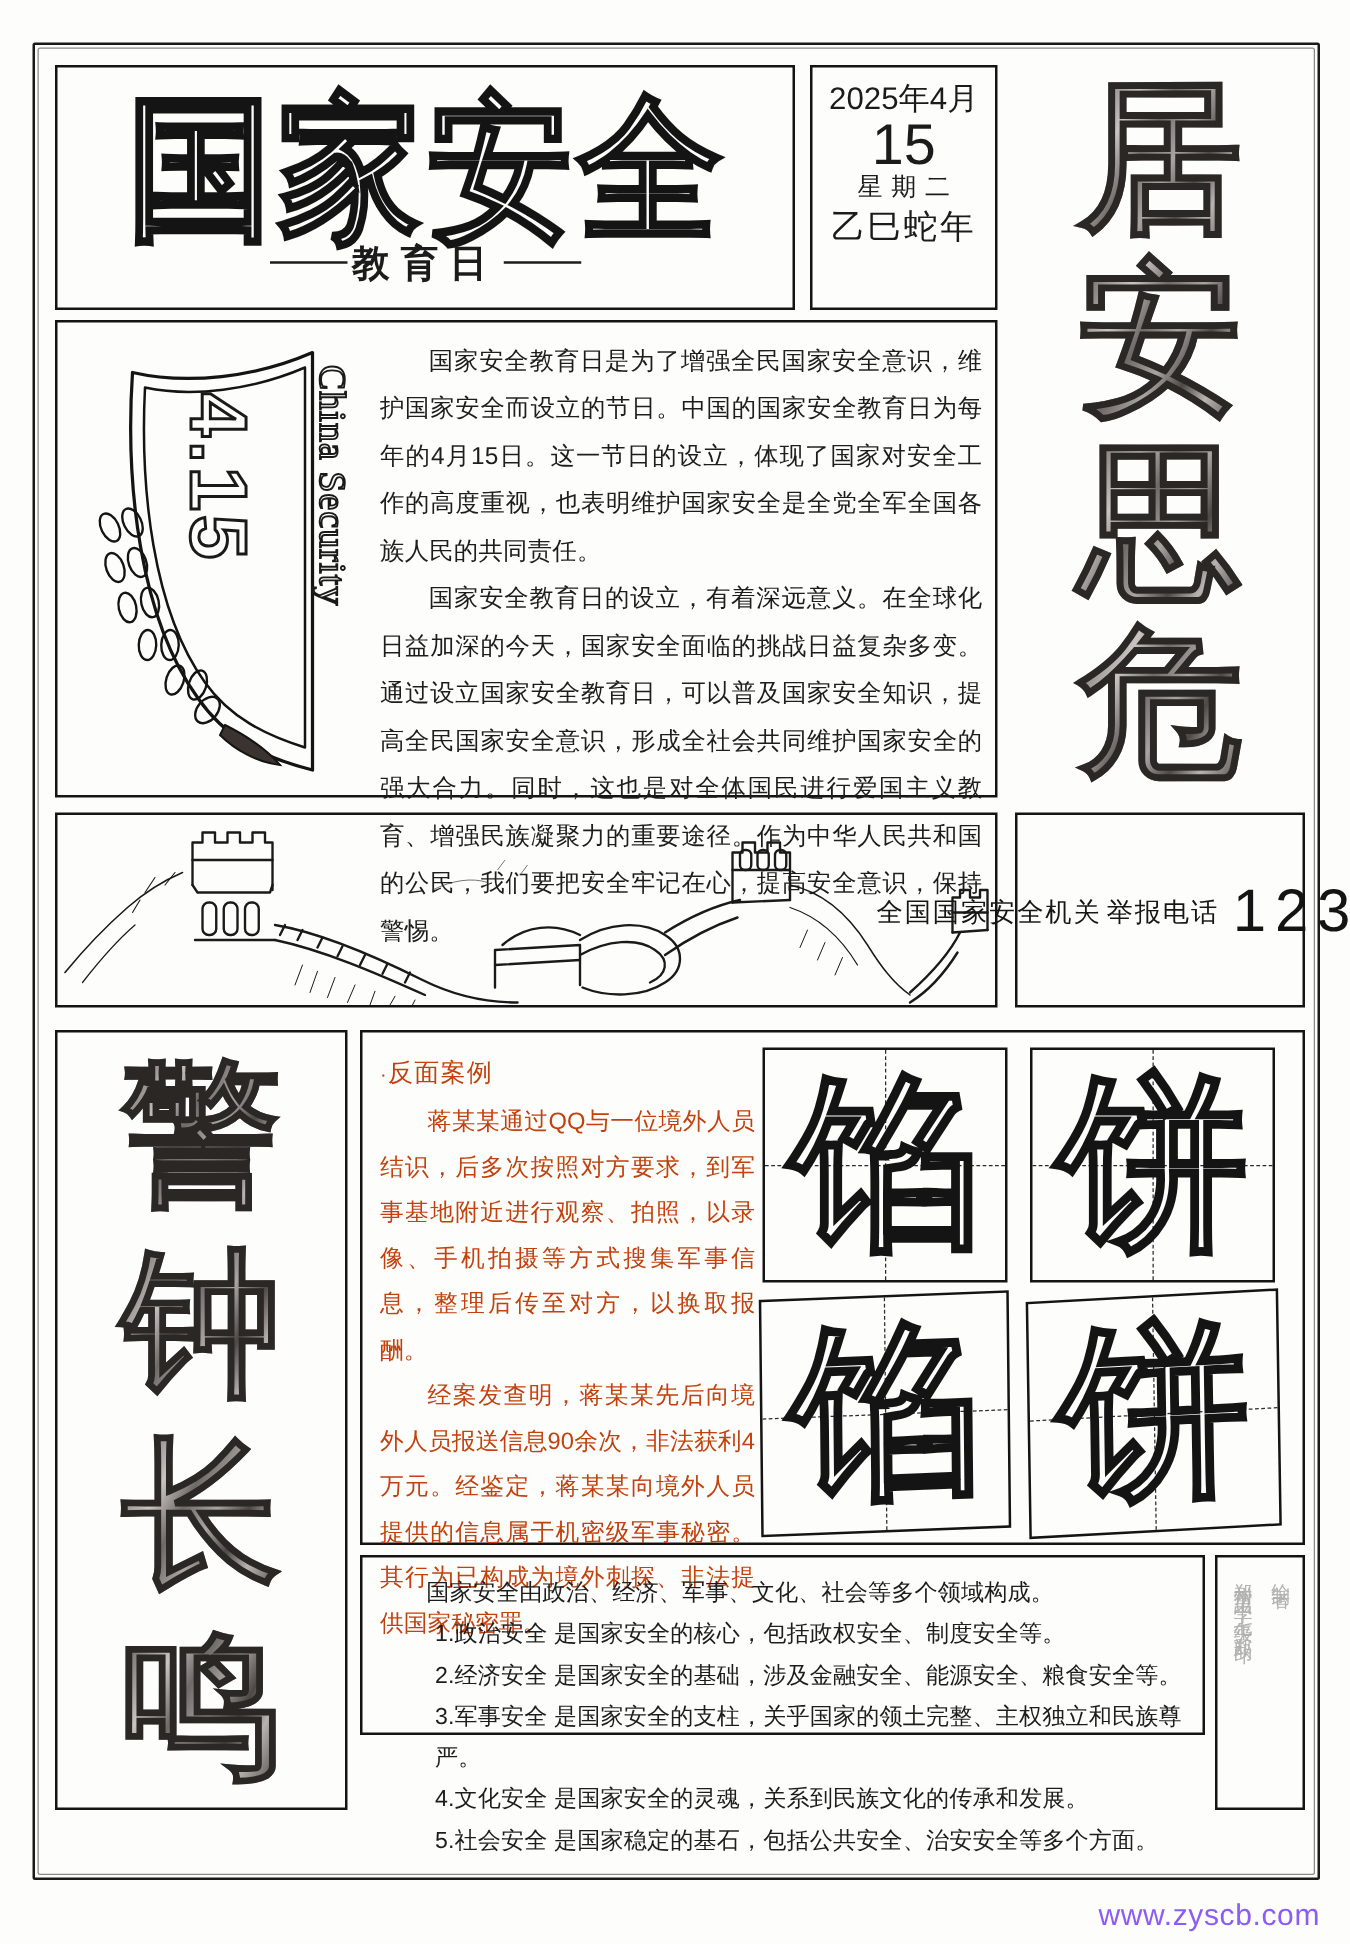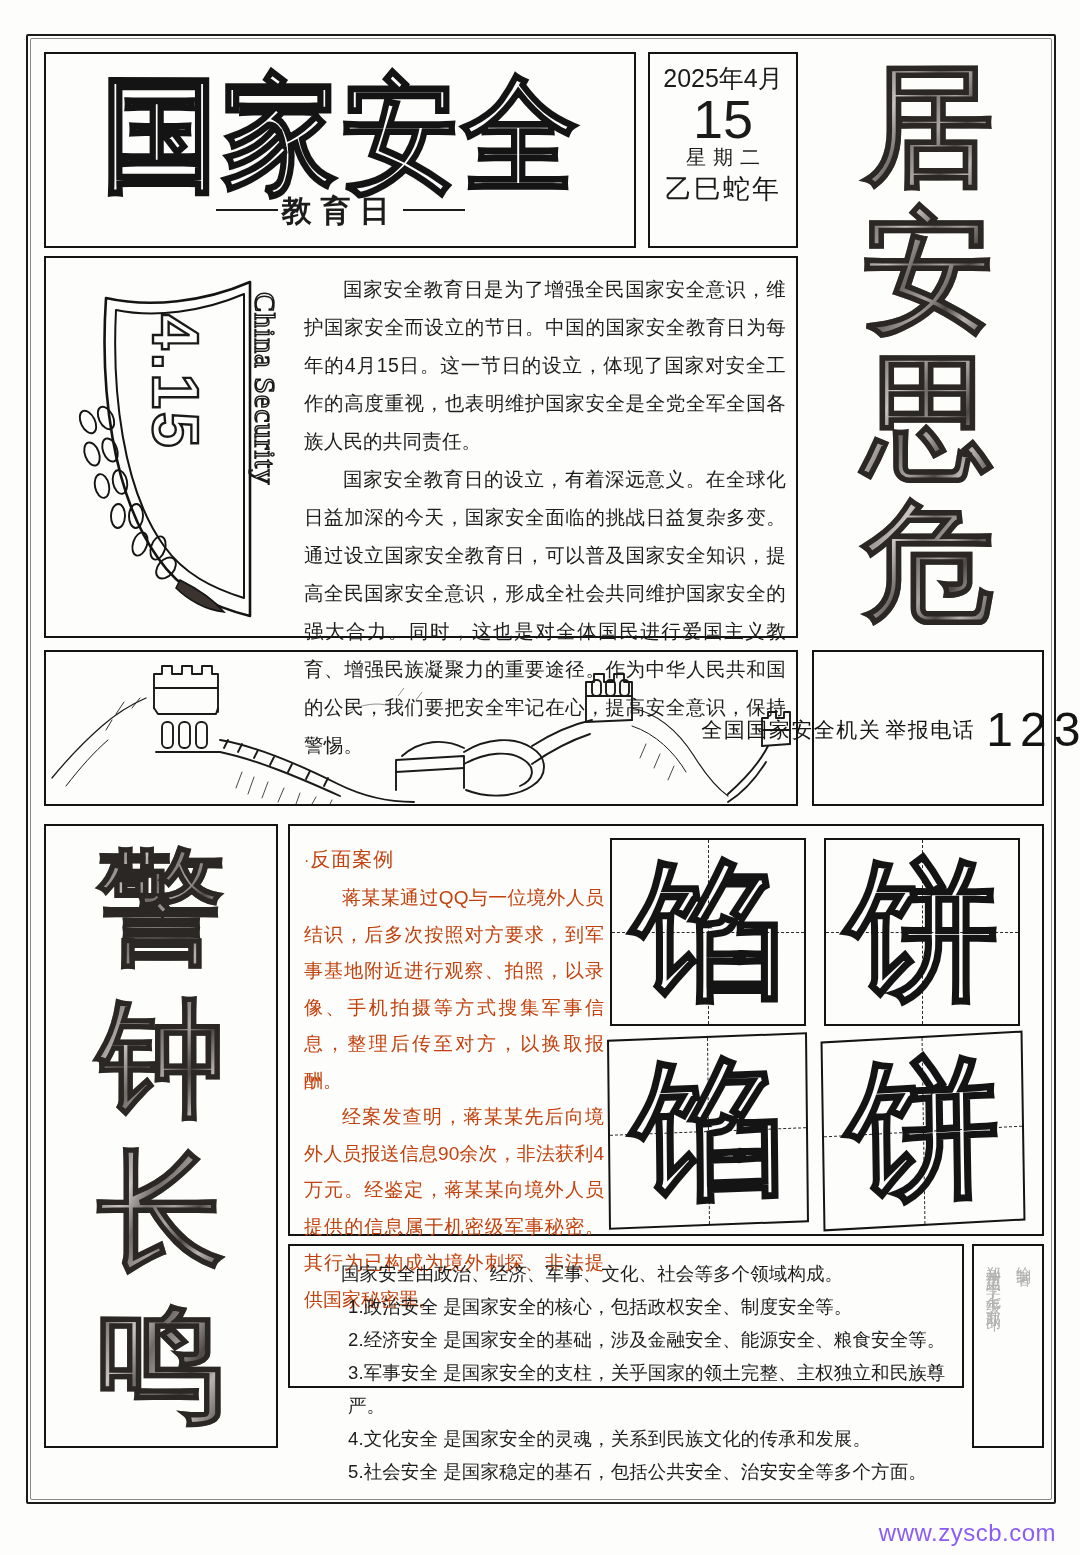--- a/index.html
+++ b/index.html
@@ -77,21 +77,21 @@
 
   
   #datebox {
     left: 648px; top: 52px;
     width: 150px; height: 196px;
     display: flex; flex-direction: column;
     align-items: center; justify-content: flex-start;
     padding: 8px 0 10px 0;
   }
   #date-ym  { font-size: 25px; color: #1b1b1b; letter-spacing: 0px; font-weight: 500;}
-  #date-day { font-size: 54px; color: #1b1b1b; line-height: .9; font-weight: 500;}
+  #date-day { font-size: 46px; color: #1b1b1b; line-height: .9; font-weight: 500;}
   #date-dow { font-size: 20px; color: #1b1b1b; letter-spacing: 7px; padding-left:7px; font-weight: 500;}
   #date-lunar { font-size: 27px; color: #1b1b1b; letter-spacing: 2px; font-weight: 500;}
 
   
   #calli-right {
     position: absolute;
     left: 812px; top: 56px;
     width: 232px; height: 588px;
     display: flex; flex-direction: column;
     align-items: center; justify-content: space-between;

